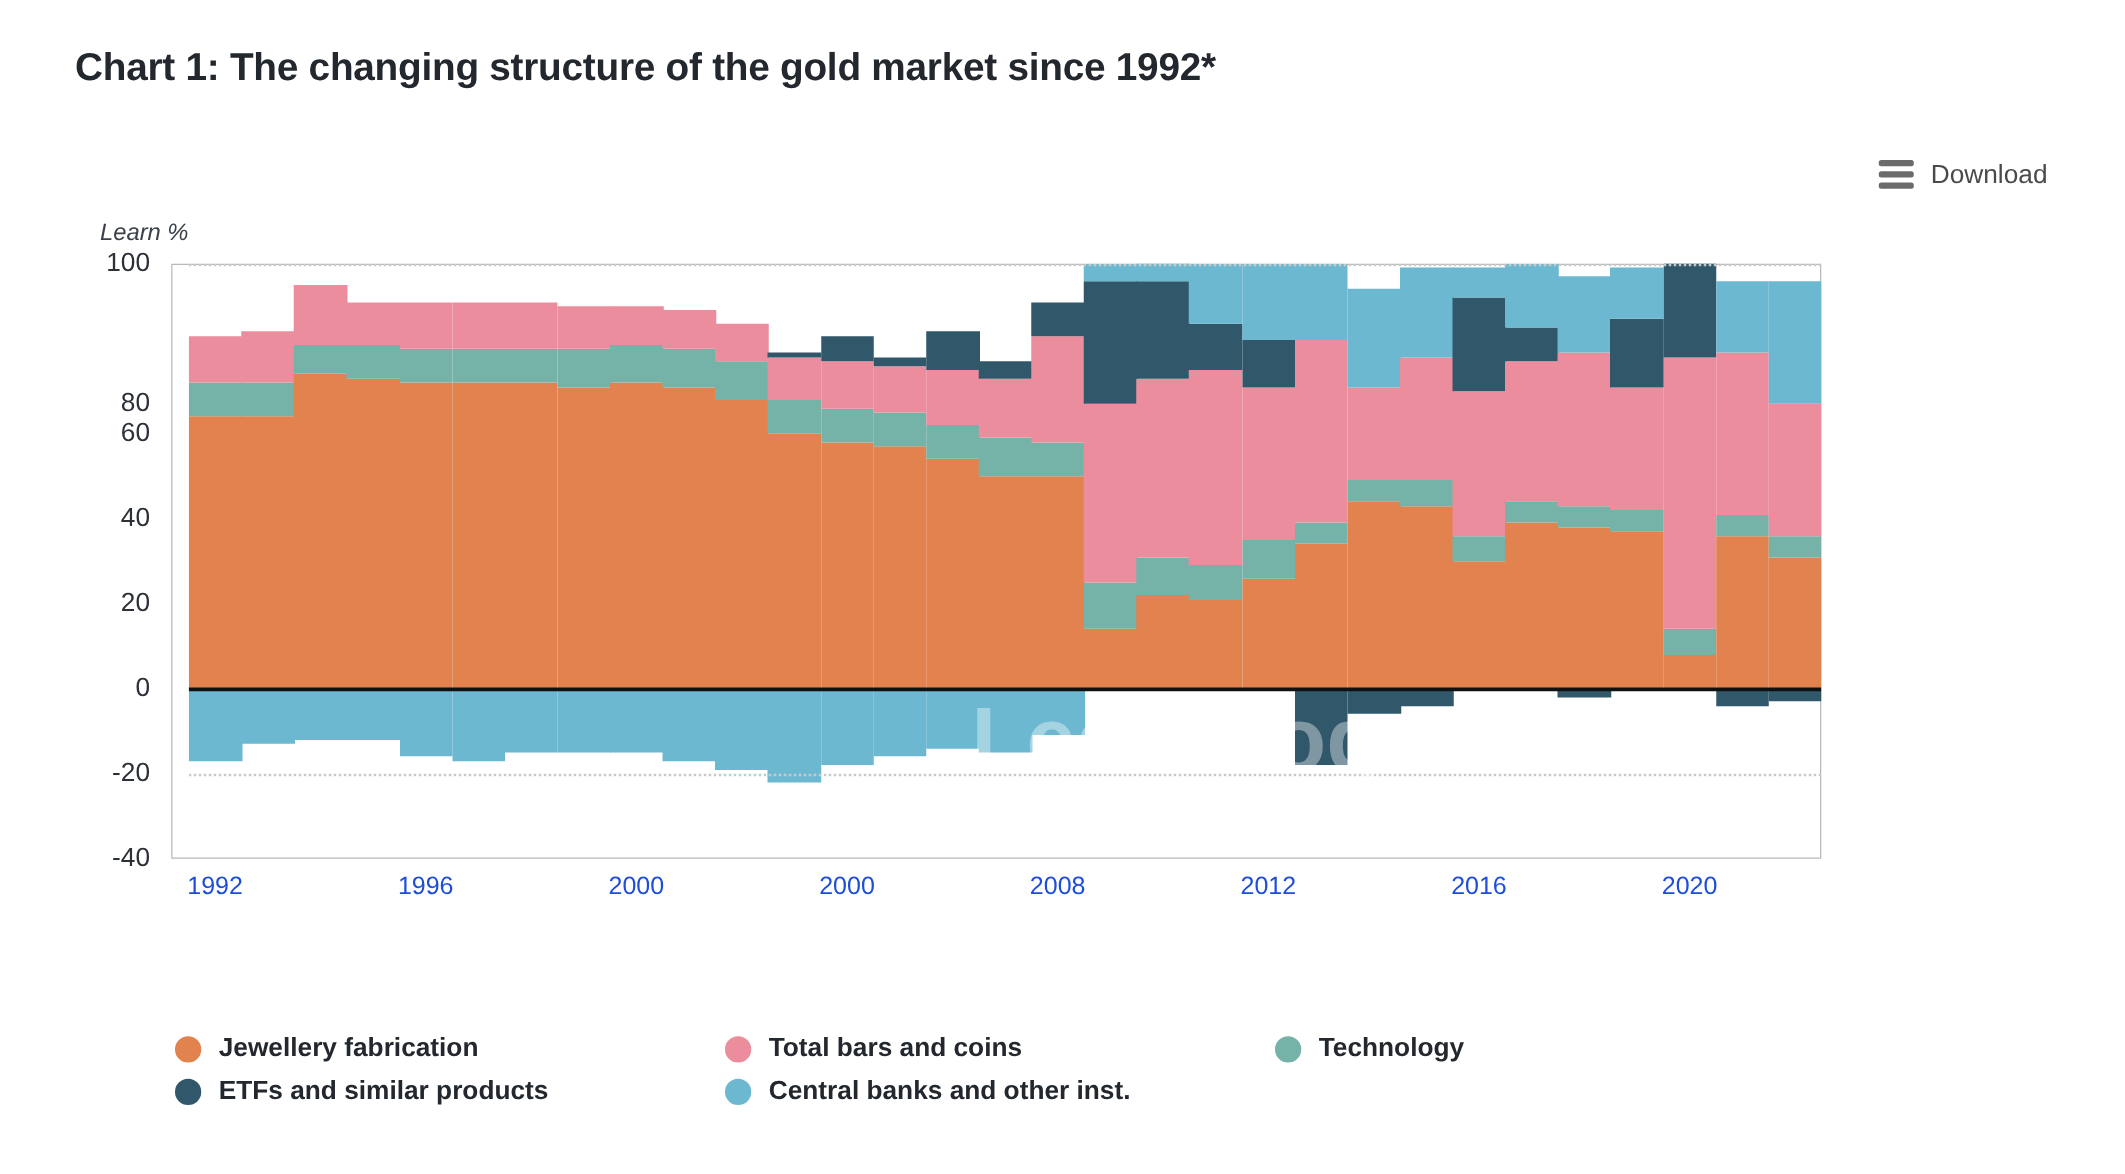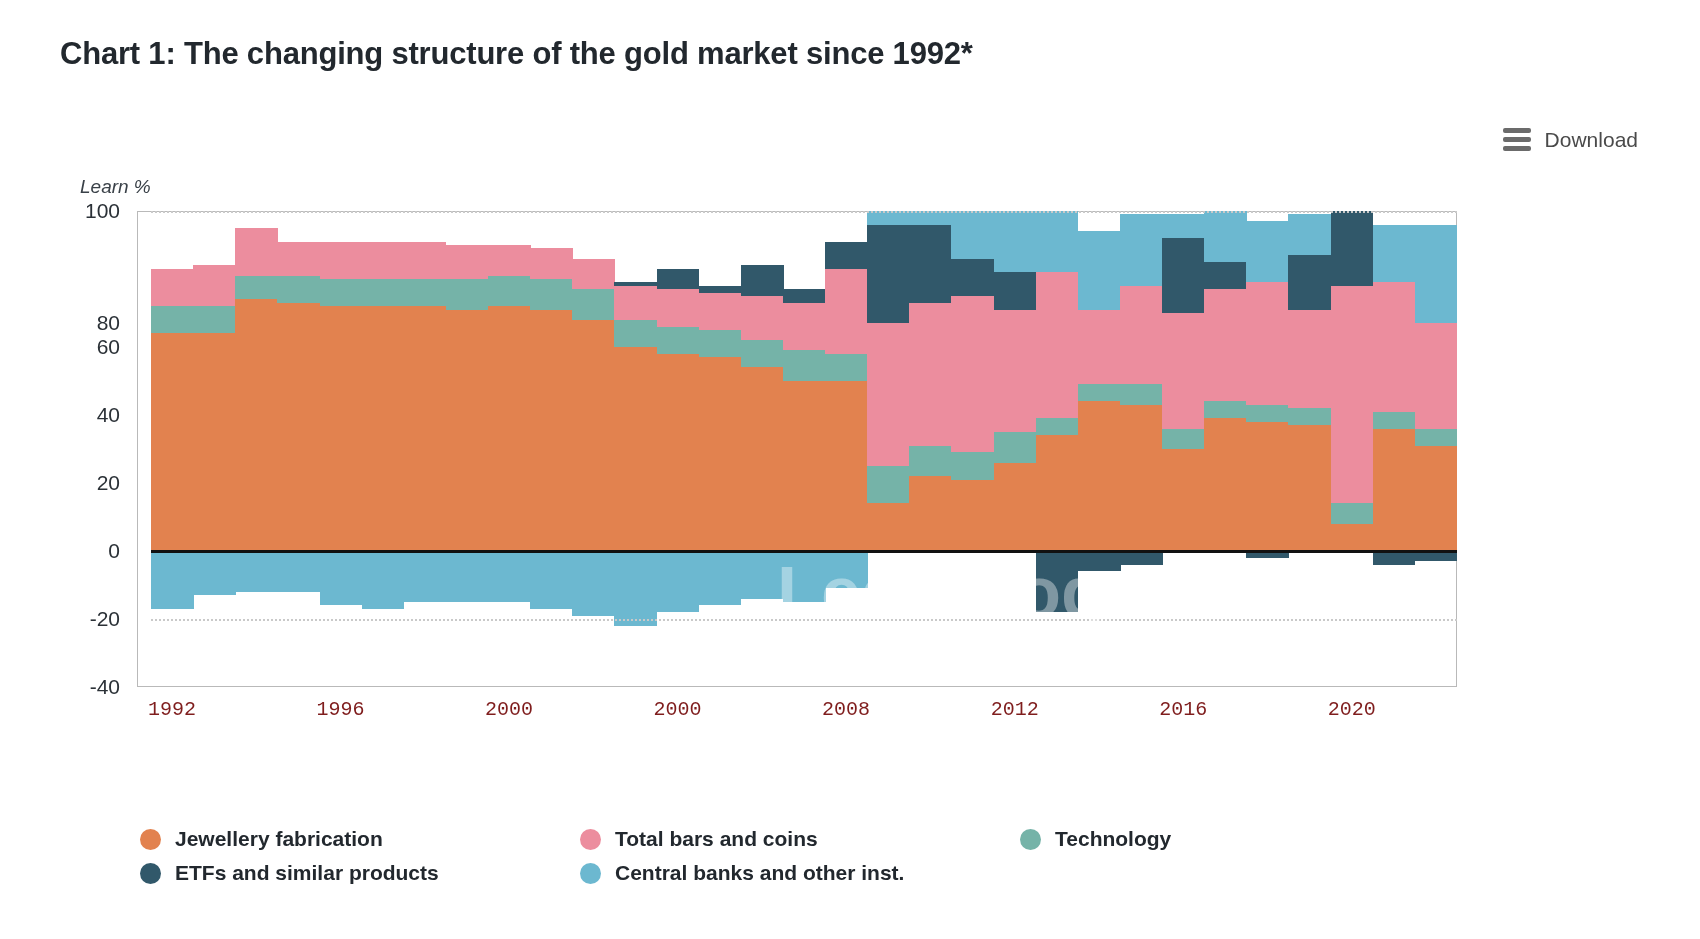--- a/index.html
+++ b/index.html
@@ -73,24 +73,23 @@
     position:absolute;right:0;
     font-size:21px;color:#2b3137;
     transform:translateY(-50%);
     text-align:right;
     width:110px;
   }
 
   .xlabels{position:absolute;left:137px;top:698px;width:1320px;height:40px;}
   .xlabel{
     position:absolute;
-    font-size:20px;color:#7f1d1d;
+    font-size:20px;color:#1d4ed8;
     transform:translateX(-50%);
     white-space:nowrap;
-    font-family:Liberation Mono, monospace;
   }
 
   .bars{position:absolute;inset:0;}
   .bar-col{position:absolute;top:0;bottom:0;}
   .seg{position:absolute;left:0;width:100%;}
 
   
   .watermark{
     position:absolute;
     left:137px;top:211px;width:1320px;height:476px;

